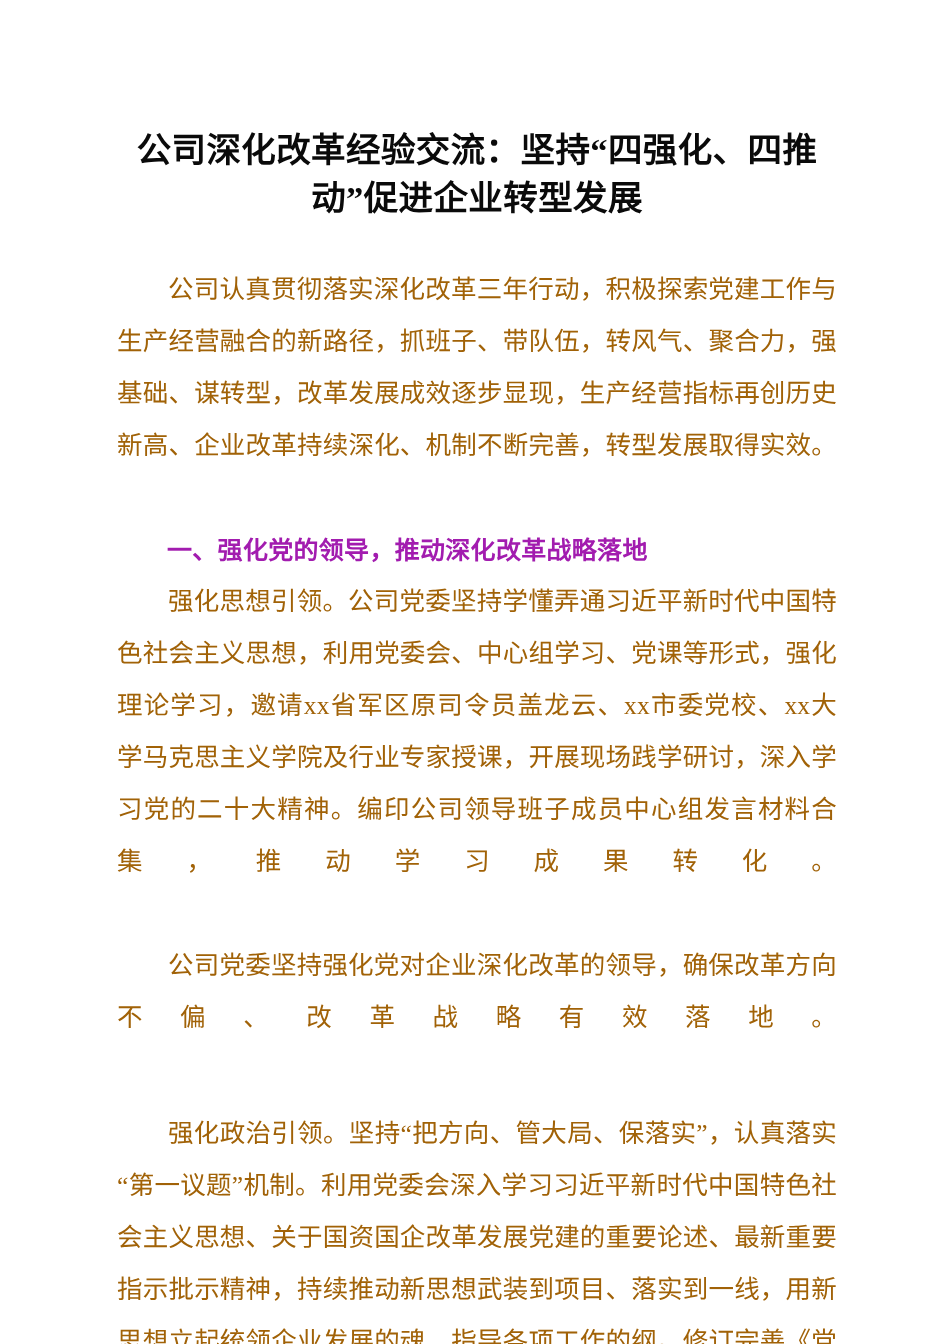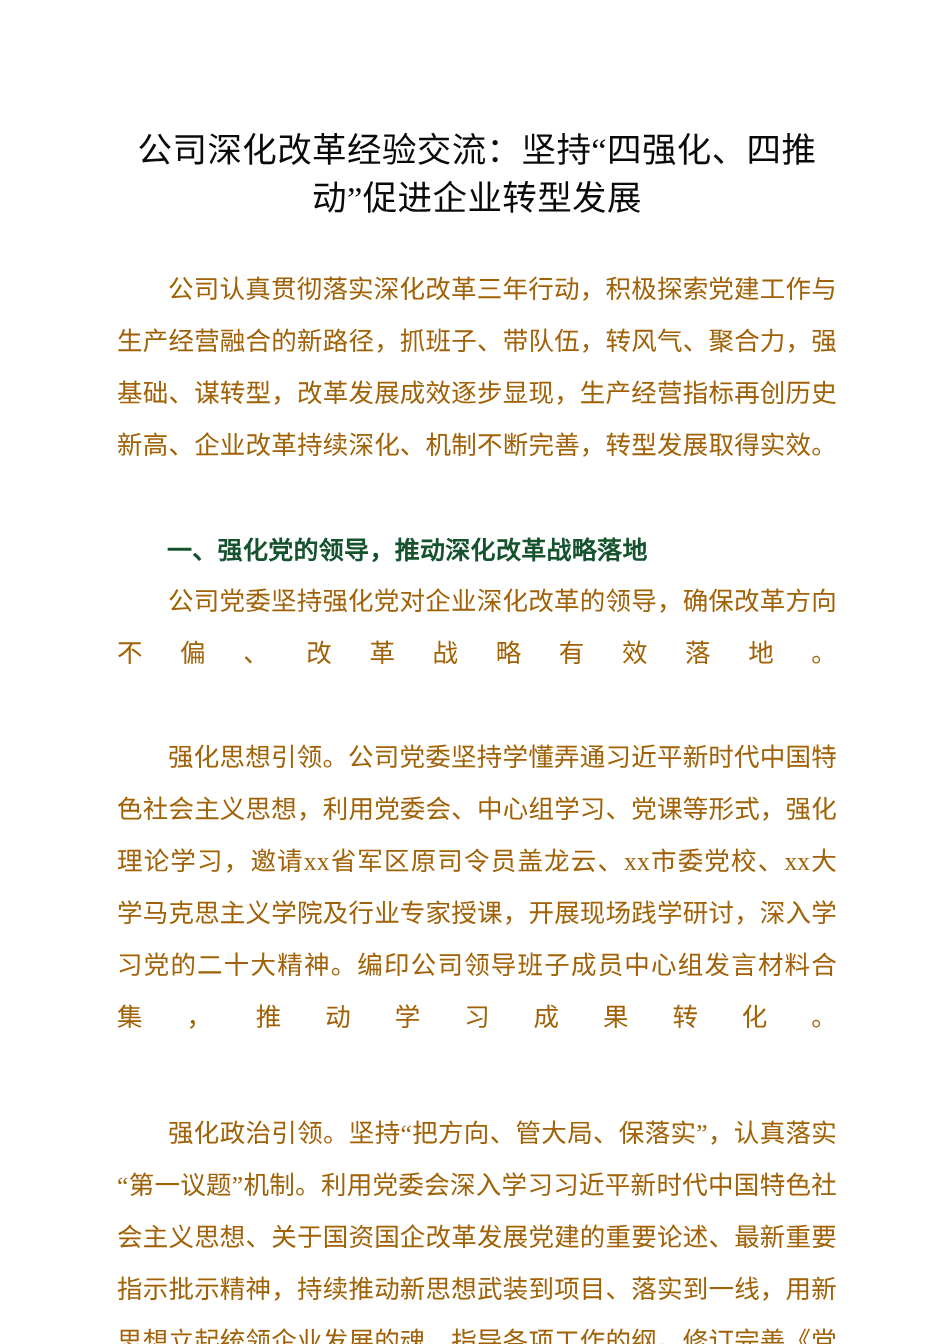--- a/index.html
+++ b/index.html
@@ -33,40 +33,40 @@
     top: 0;
     width: 720px;
   }
 
   
   .doc-title {
     margin: 0;
     padding: 0;
     padding-top: 126px;
     font-family: "Liberation Serif", "DejaVu Serif", serif;
-    font-weight: normal;
+    font-weight: bold;
     font-size: 34.5px;
     line-height: 48px;
     letter-spacing: 0.4px;
     text-align: center;
     color: #0a0a0a;
     text-indent: 0;
   }
 
   
   .section-heading {
     margin: 0;
     padding: 0;
     font-family: "Liberation Sans", "DejaVu Sans", sans-serif;
     font-weight: bold;
     font-size: 25px;
     line-height: 52px;
     letter-spacing: 0.3px;
     text-indent: 50px;
-    color: #14532d;
+    color: #a21caf;
     white-space: nowrap;
   }
 
   
   .para {
     margin: 0;
     padding: 0;
     font-family: "Liberation Serif", "DejaVu Serif", serif;
     font-size: 25.5px;
     line-height: 52px;
@@ -94,22 +94,22 @@
   <div class="content">
 
     <h1 class="doc-title">公司深化改革经验交流：坚持“四强化、四推动”促进企业转型发展</h1>
 
     <div class="lead-gap"></div>
 
     <p class="para">公司认真贯彻落实深化改革三年行动，积极探索党建工作与生产经营融合的新路径，抓班子、带队伍，转风气、聚合力，强基础、谋转型，改革发展成效逐步显现，生产经营指标再创历史新高、企业改革持续深化、机制不断完善，转型发展取得实效。</p>
 
     <h2 class="section-heading">一、强化党的领导，推动深化改革战略落地</h2>
 
+    <p class="para">强化思想引领。公司党委坚持学懂弄通习近平新时代中国特色社会主义思想，利用党委会、中心组学习、党课等形式，强化理论学习，邀请xx省军区原司令员盖龙云、xx市委党校、xx大学马克思主义学院及行业专家授课，开展现场践学研讨，深入学习党的二十大精神。编印公司领导班子成员中心组发言材料合集，推动学习成果转化。</p>
+
     <p class="para">公司党委坚持强化党对企业深化改革的领导，确保改革方向不偏、改革战略有效落地。</p>
-
-    <p class="para">强化思想引领。公司党委坚持学懂弄通习近平新时代中国特色社会主义思想，利用党委会、中心组学习、党课等形式，强化理论学习，邀请xx省军区原司令员盖龙云、xx市委党校、xx大学马克思主义学院及行业专家授课，开展现场践学研讨，深入学习党的二十大精神。编印公司领导班子成员中心组发言材料合集，推动学习成果转化。</p>
 
     <div class="para-gap"></div>
 
     <p class="para">强化政治引领。坚持“把方向、管大局、保落实”，认真落实“第一议题”机制。利用党委会深入学习习近平新时代中国特色社会主义思想、关于国资国企改革发展党建的重要论述、最新重要指示批示精神，持续推动新思想武装到项目、落实到一线，用新思想立起统领企业发展的魂、指导各项工作的纲。修订完善《党委会议事规则》等制度办法，印发《城建公司工</p>
 
   </div>
 </div>
 
 </body></html>

